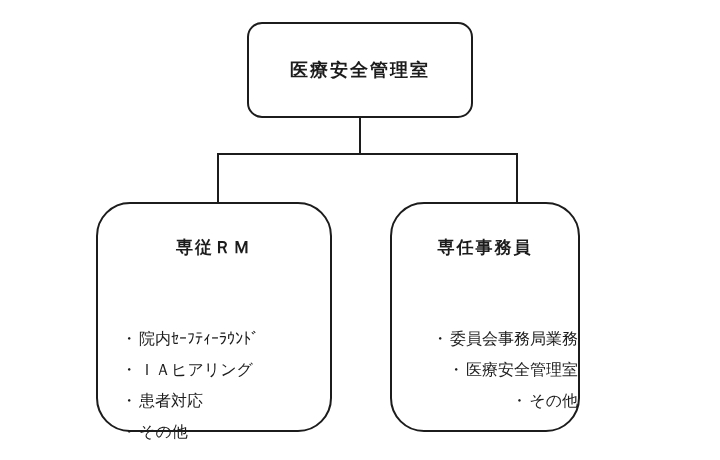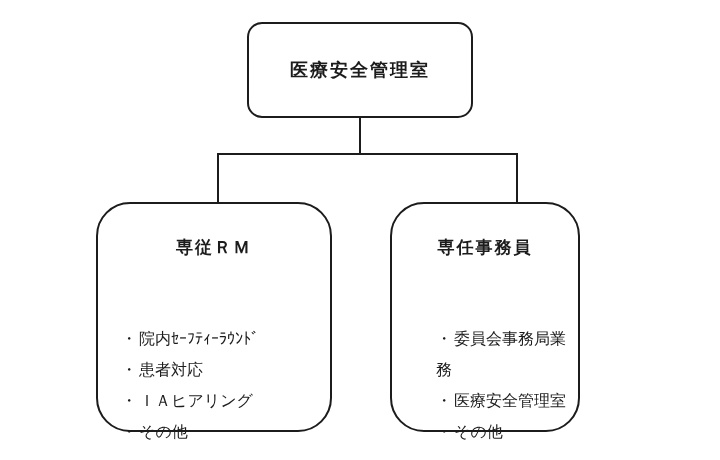--- a/index.html
+++ b/index.html
@@ -45,21 +45,21 @@
     font-weight: bold;
     letter-spacing: 2px;
   }
   .item-list {
     list-style: none;
     margin-top: 64px;
     font-size: 16px;
     line-height: 31px;
   }
   .node-left  .item-list { padding-left: 23px; }
-  .node-right .item-list { padding-left: 44px; }
+  .node-right .item-list { padding-left: 34px; text-align: right; }
   .bullet {
     display: inline-block;
     margin-right: 2px;
   }
   .item-narrow { letter-spacing: 0px; }
   .connector {
     position: absolute;
     background: #1c1c1c;
   }
   .conn-root-stem  { left: 359px; top: 102px; width: 2px;  height: 52px; }
@@ -78,22 +78,22 @@
   <div class="connector conn-right-drop"></div>
 
   <div class="node node-root">
     <span class="node-title">医療安全管理室</span>
   </div>
 
   <div class="node node-child node-left">
     <div class="child-title">専従ＲＭ</div>
     <ul class="item-list">
       <li><span class="bullet">・</span><span class="item-narrow">院内ｾｰﾌﾃｨｰﾗｳﾝﾄﾞ</span></li>
+      <li><span class="bullet">・</span><span>ＩＡヒアリング</span></li>
       <li><span class="bullet">・</span><span>患者対応</span></li>
-      <li><span class="bullet">・</span><span>ＩＡヒアリング</span></li>
       <li><span class="bullet">・</span><span>その他</span></li>
     </ul>
   </div>
 
   <div class="node node-child node-right">
     <div class="child-title">専任事務員</div>
     <ul class="item-list">
       <li><span class="bullet">・</span><span>委員会事務局業務</span></li>
       <li><span class="bullet">・</span><span>医療安全管理室</span></li>
       <li><span class="bullet">・</span><span>その他</span></li>

